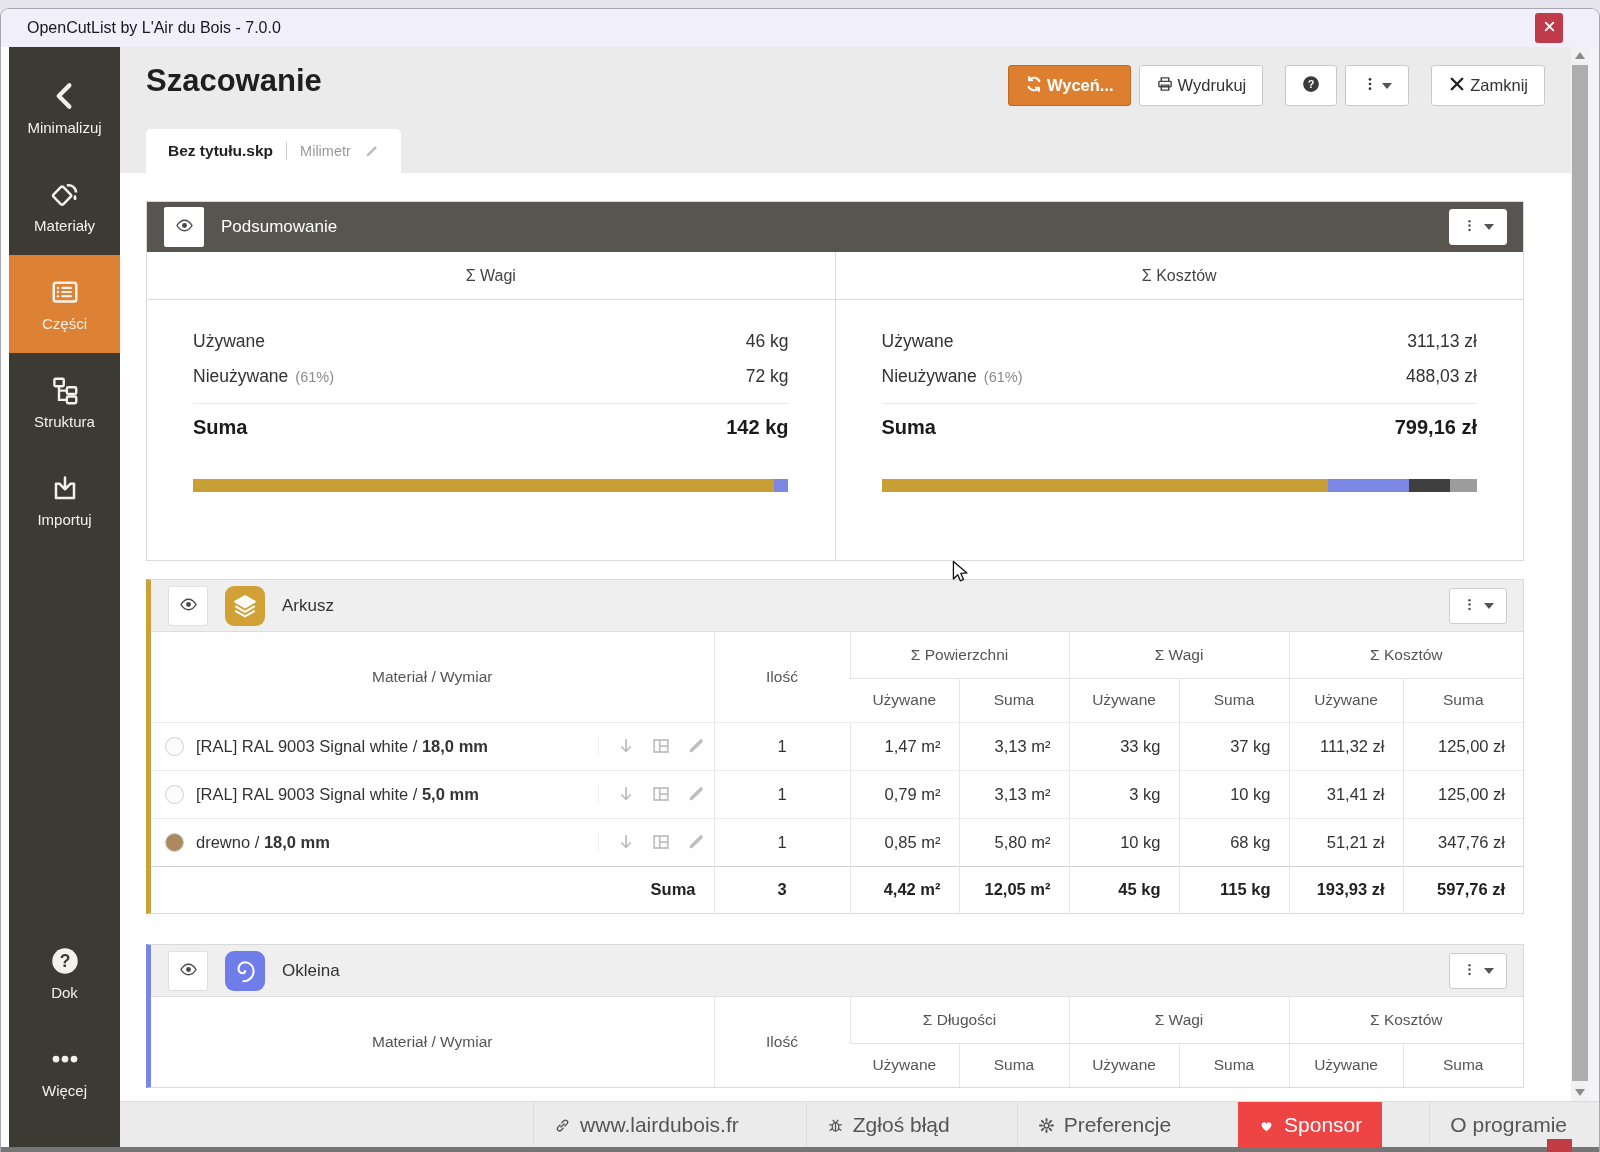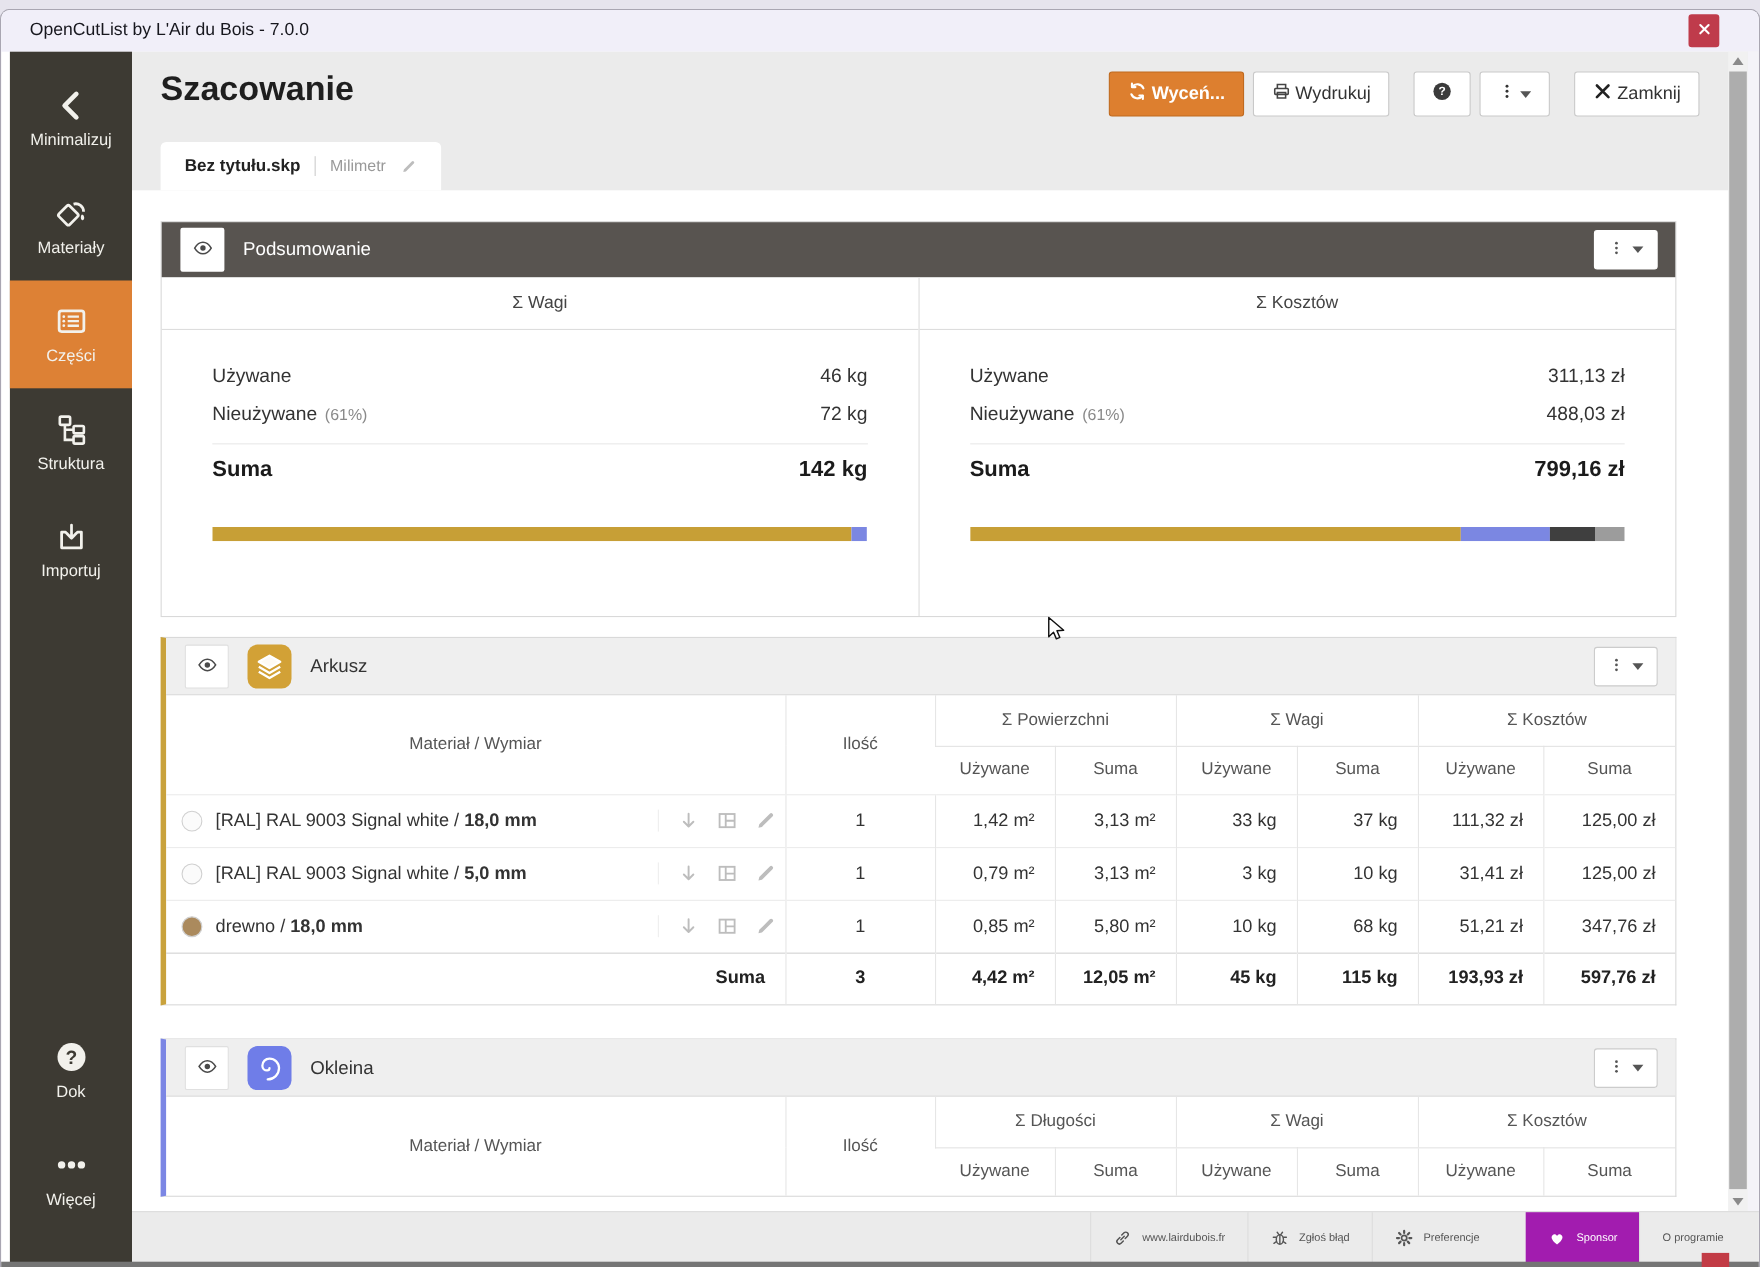--- a/index.html
+++ b/index.html
@@ -100,24 +100,24 @@
   
   .scrollbar { position:absolute; top:38px; right:10px; width:18px; height:1054px; background:#f1f1f1; }
   .sb-up, .sb-down { position:absolute; left:0; right:0; height:17px; display:flex; align-items:center; justify-content:center; cursor:pointer; }
   .sb-up { top:0; } .sb-down { bottom:0; }
   .tri-up { width:0; height:0; border-left:5px solid transparent; border-right:5px solid transparent; border-bottom:7px solid #8a8a8a; }
   .tri-down { width:0; height:0; border-left:5px solid transparent; border-right:5px solid transparent; border-top:7px solid #8a8a8a; }
   .sb-thumb { position:absolute; top:18px; bottom:20px; left:1px; right:1px; background:#adadad; cursor:grab; }
   .right-edge { position:absolute; top:38px; right:0; width:10px; height:1054px; background:#f4f3f8; }
   
   .statusbar { position:absolute; left:119px; right:0; top:1092px; height:47px; background:#ebebeb; border-top:1px solid #dcdcdc;
-               display:flex; justify-content:flex-end; align-items:stretch; font-size:10px; color:#555; padding-right:12px; }
+               display:flex; justify-content:flex-end; align-items:stretch; font-size:21px; color:#555; padding-right:12px;gap:47px; }
   .status-item { display:flex; align-items:center; gap:9px; padding:0 20px; border-left:1px solid #ddd; cursor:pointer; white-space:nowrap; }
   .status-item svg { width:17px; height:17px; }
-  .status-item.highlight { background:#a21caf; color:#fff; border-left:none;margin-left:22px; }
+  .status-item.highlight { background:#ef4444; color:#fff; border-left:none; }
   .win-bottom { position:absolute; left:0; right:0; bottom:0; height:5px; background:#757575; }
   .red-corner { position:absolute; right:28px; bottom:0; width:25px; height:13px; background:#c23b45; z-index:6; }
   .cursor { position:absolute; left:828px; top:512px; width:26px; height:26px; z-index:9; pointer-events:none; }
 </style>
 </head>
 <body>
 
 <div class="screen">
   <div class="behind-strip"></div>
 
@@ -428,21 +428,21 @@
                         </span>
                         <span class="ricon">
                           <svg viewBox="0 0 24 24">
                             <path d="M4.2 19.8l.9-3.8L16.6 4.5a2 2 0 0 1 2.9 0 2 2 0 0 1 0 2.9L8 18.9z" fill="currentColor"></path>
                           </svg>
                         </span>
                       </span>
                     </div>
                   </td>
                   <td class="c-qty">1</td>
-                  <td class="c-val">1,42 m²</td>
+                  <td class="c-val">1,47 m²</td>
                   <td class="c-val">3,13 m²</td>
                   <td class="c-val">33 kg</td>
                   <td class="c-val">37 kg</td>
                   <td class="c-val">111,32 zł</td>
                   <td class="c-val">125,00 zł</td>
                 </tr>
                 <tr>
                   <td>
                     <div class="mat-wrap">
                       <span class="swatch" style="background:#fbfbfb"></span>

